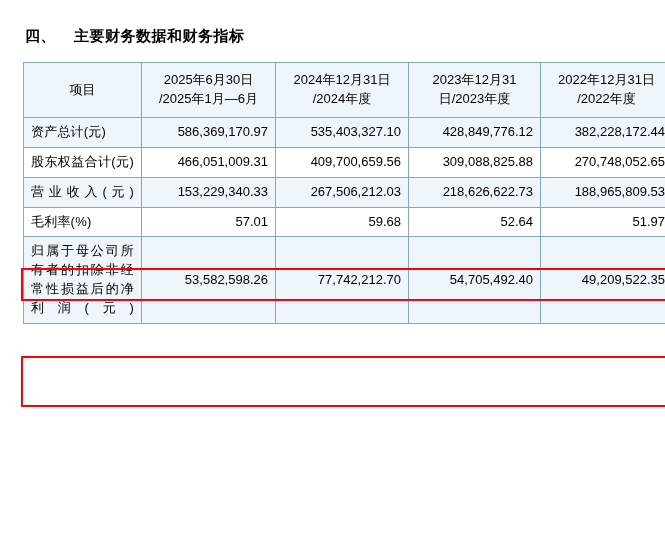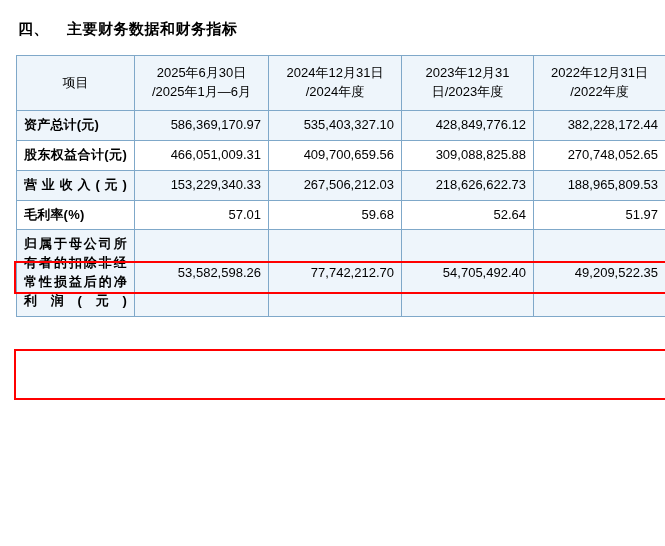--- a/index.html
+++ b/index.html
@@ -12,21 +12,21 @@
     height: 546px;
     font-family: "Liberation Sans", sans-serif;
     color: #000000;
     overflow: hidden;
   }
   .page {
     position: relative;
     width: 665px;
     height: 514px;
     box-sizing: border-box;
-    padding: 8px;
+    padding: 15px;
   }
   .section-heading {
     font-size: 15px;
     font-weight: bold;
     color: #000;
     padding: 12px 0 0 10px;
     letter-spacing: 0.5px;
     white-space: nowrap;
   }
   .section-heading .num {
@@ -60,21 +60,20 @@
     white-space: nowrap;
   }
   col.c0 { width: 118px; }
   col.c1 { width: 134px; }
   col.c2 { width: 133px; }
   col.c3 { width: 132px; }
   col.c4 { width: 132px; }
   td.label {
     text-align: left;
     letter-spacing: 0.2px;
-    font-weight: bold;
   }
   td.label.spread {
     text-align: justify;
     text-align-last: justify;
     margin-top: 20px;
   }
   td.num {
     text-align: right;
     font-family: "Liberation Sans", sans-serif;
     margin-top: 8px;

